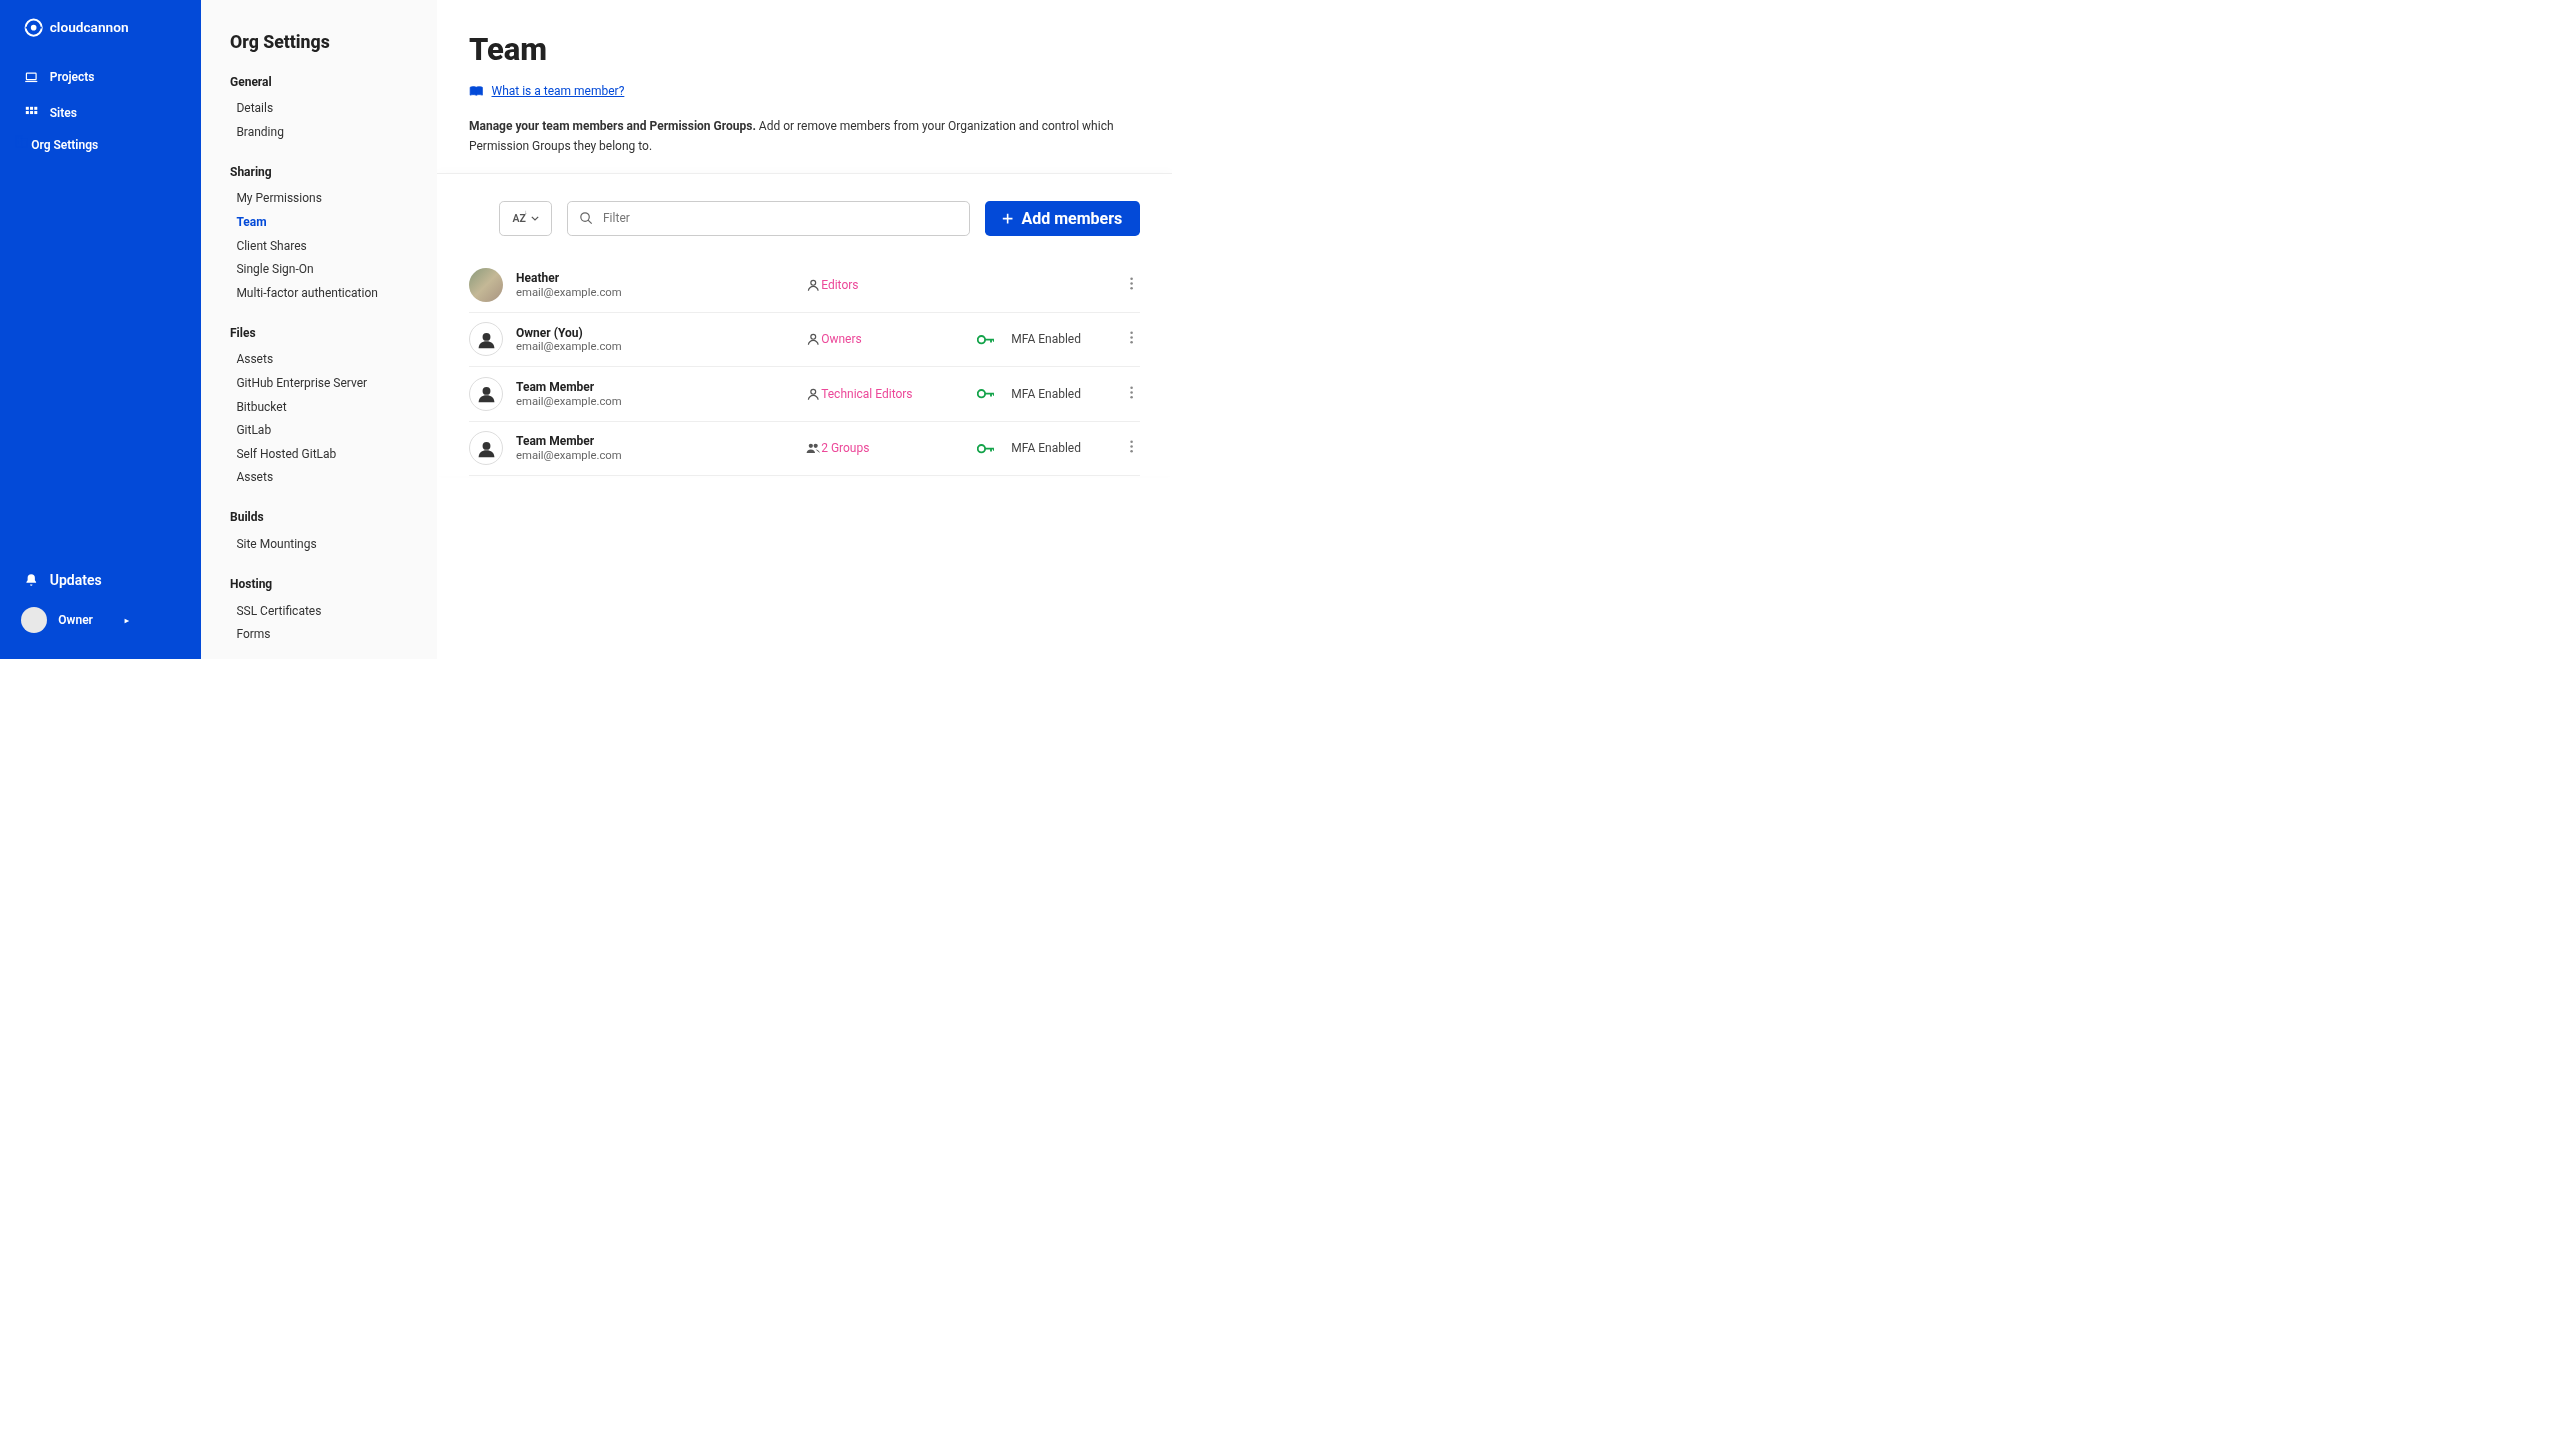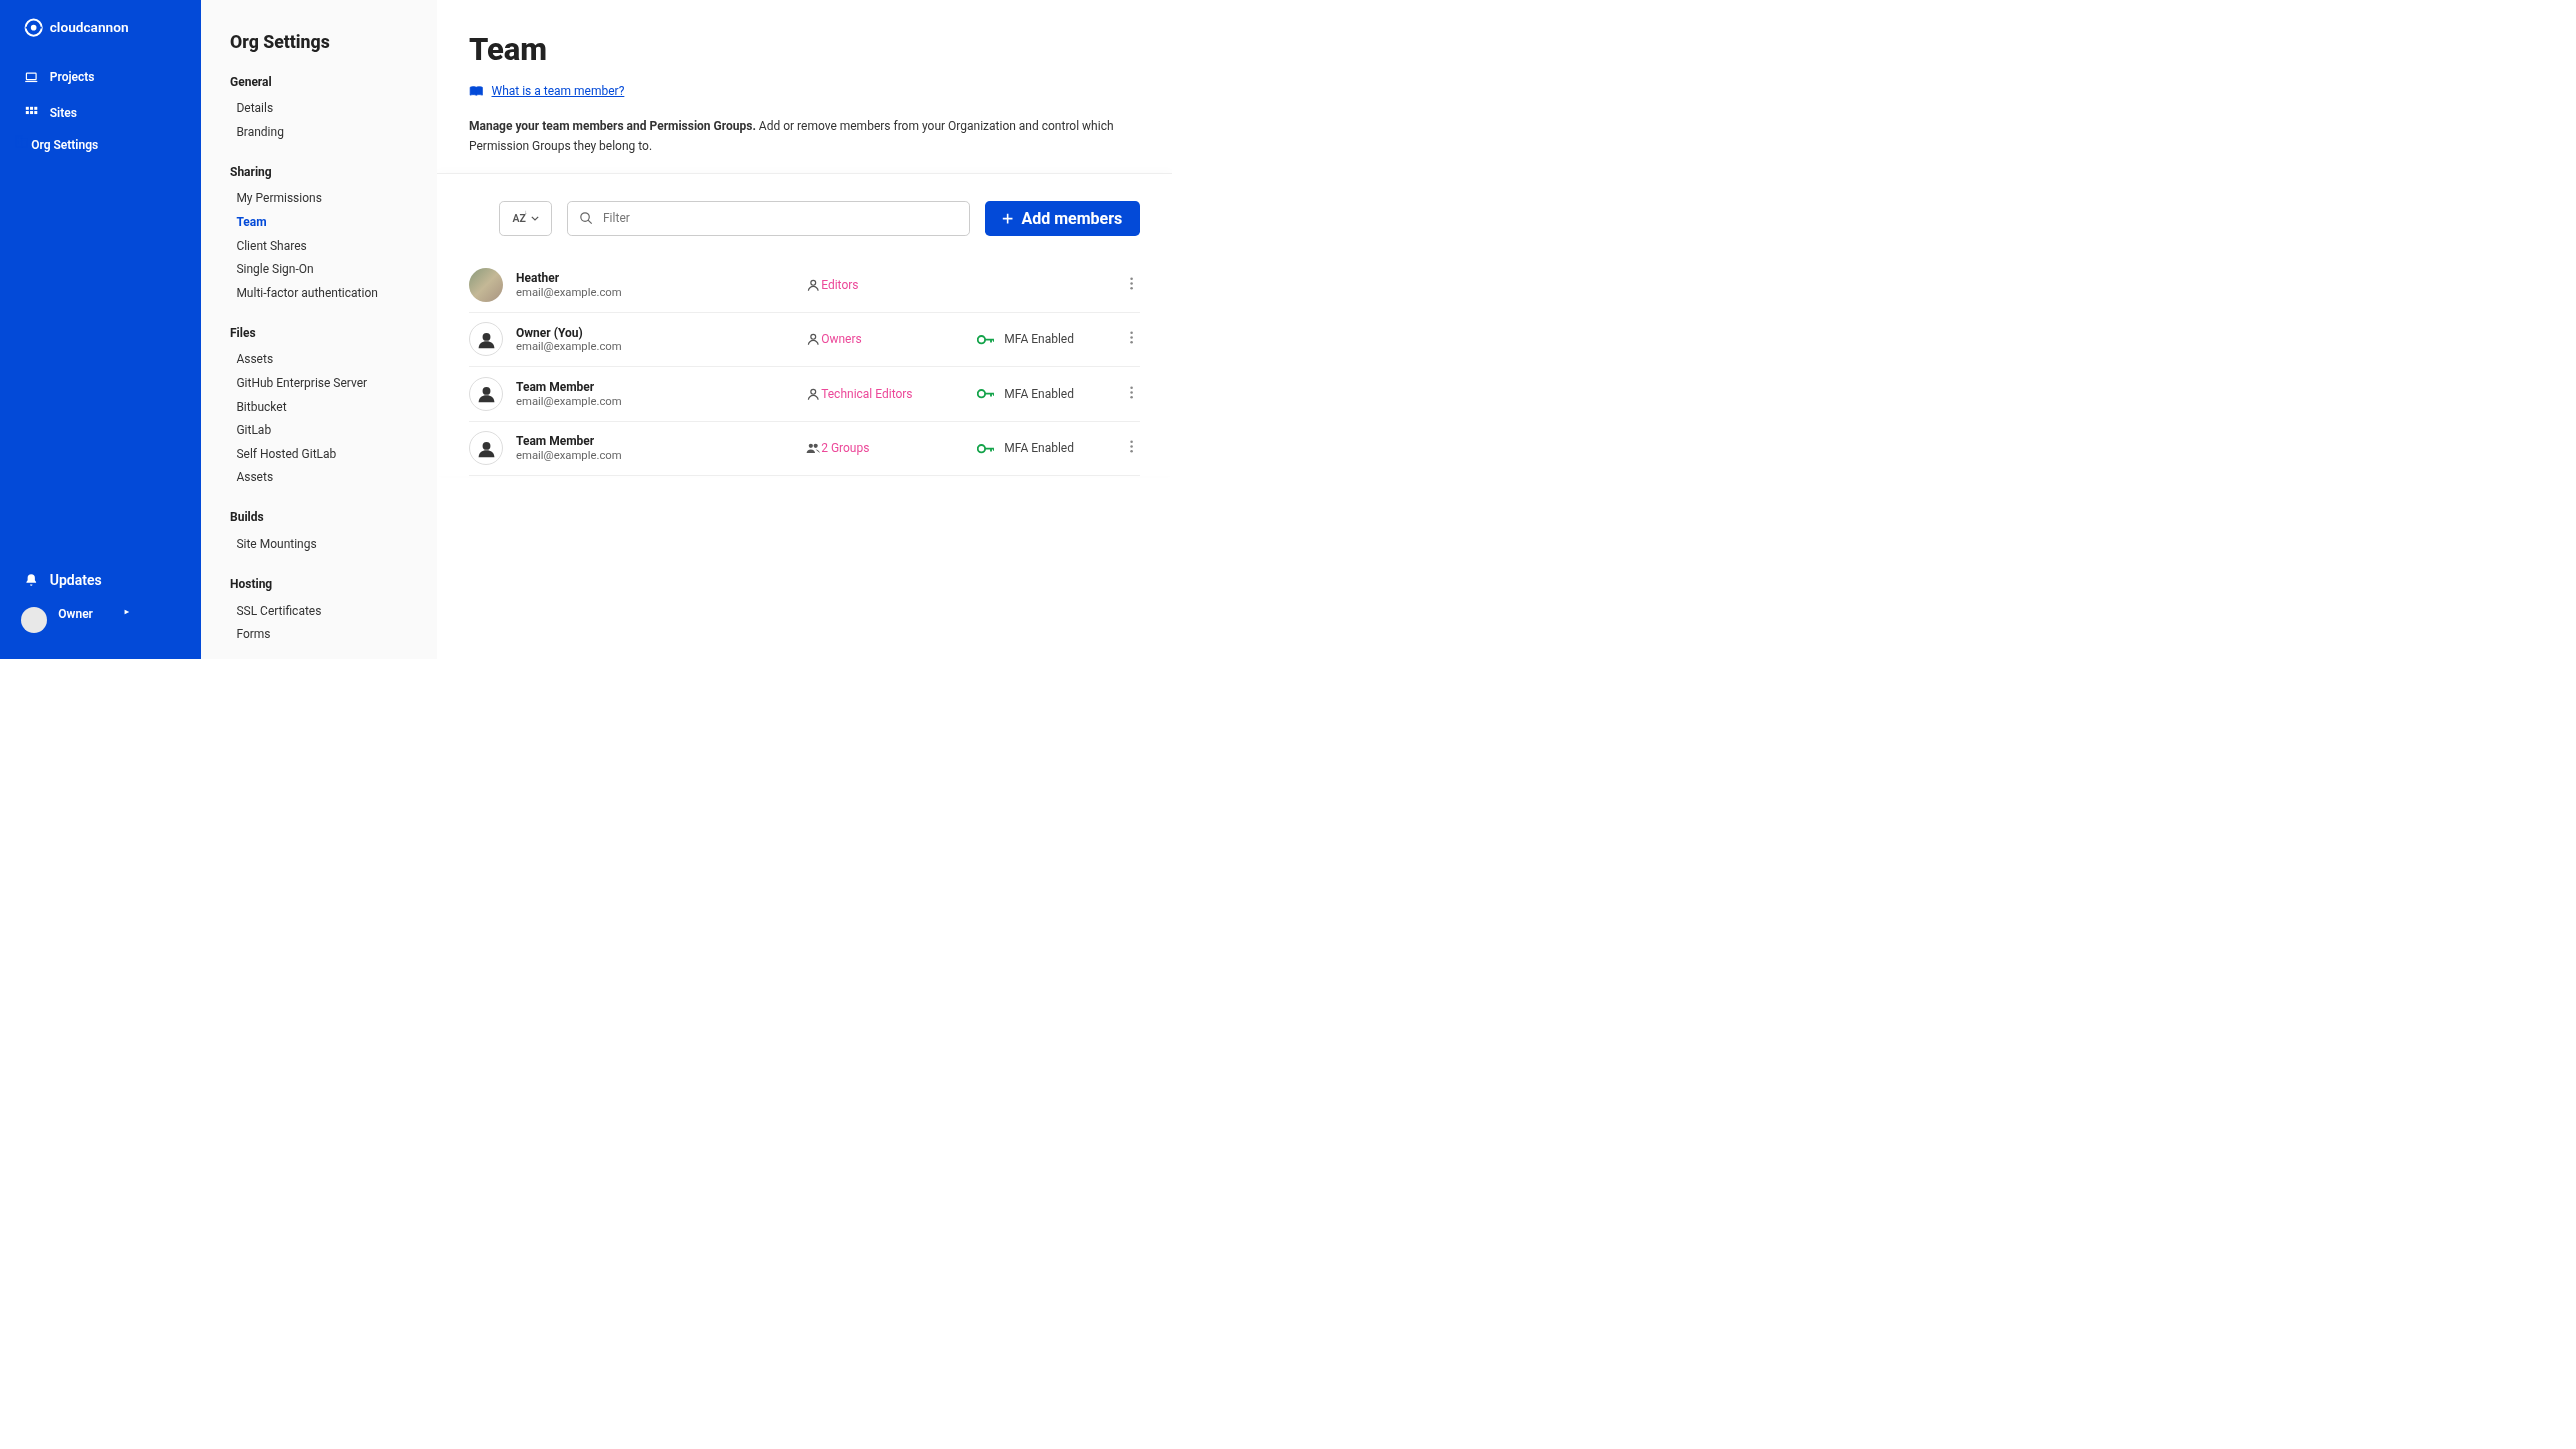--- a/index.html
+++ b/index.html
@@ -7,21 +7,21 @@
 
 
 .primary-nav { width: 201px; background: #034ad8; color: #fff; display: flex; flex-direction: column; padding-top: 17.7px; }
 .logo { display: flex; align-items: center; gap: 6.4px; padding: 0 24px 22.5px 24px; font-weight: 600; font-size: 13.7px; }
 .logo svg { width: 19.3px; height: 19.3px; }
 .nav-items { flex: 1; }
 .nav-item { display: flex; align-items: center; gap: 11.3px; padding: 10.5px 24px; font-size: 12px; font-weight: 600; cursor: pointer; }
 .nav-item.active-wrap { padding: 3.2px 13.7px; }
 .nav-footer { padding-bottom: 16px; }
 .footer-item { display: flex; align-items: center; gap: 11.3px; padding: 9.7px 24px; font-size: 14px; font-weight: 600; cursor: pointer; text-align: center; }
-.user-item { display: flex; gap: 11.3px; padding: 9.7px 21px; cursor: pointer; }
+.user-item { display: flex; align-items: center; gap: 11.3px; padding: 9.7px 21px; cursor: pointer; }
 .user-avatar { width: 26px; height: 26px; border-radius: 50%; background: #e8e8e8; }
 .user-item span { flex: 1; font-weight: 600; font-size: 12px; }
 .user-item .caret { font-size: 8px; }
 
 
 .secondary-nav { width: 236px; background: #fafafa; padding: 32px 22.5px 16px 29px; overflow-y: auto; }
 .secondary-nav h2 { font-size: 17.7px; font-weight: 800; color: #222; margin-bottom: 22.5px; }
 .section-label { font-weight: 700; font-size: 12px; color: #222; margin-bottom: 8px; margin-top: 21px; }
 .section-label:first-of-type { margin-top: 8px; }
 .sec-item { padding: 4.8px 0 4.8px 6.4px; font-size: 12px; color: #333; cursor: pointer; }
@@ -47,21 +47,21 @@
 .add-btn { background: #034ad8; color: #fff; border: none; border-radius: 4.8px; height: 35px; padding: 0 17.7px; font-size: 16px; font-weight: 700; display: flex; align-items: center; gap: 8px; cursor: pointer; margin-left: auto; }
 
 .member-list { }
 .member-row { display: flex; align-items: center; padding: 9.7px 0; border-bottom: 0.8px solid #eee; gap: 13px; }
 .avatar { width: 34px; height: 34px; border-radius: 50%; border: 0.8px solid #ddd; display: flex; align-items: center; justify-content: center; background: #fff; overflow: hidden; flex-shrink: 0; }
 .avatar.photo { background: linear-gradient(135deg, #8a9a7b 0%, #c4b896 50%, #a89380 100%); border: none; }
 .member-info { width: 282px; }
 .member-name { font-weight: 700; font-size: 12px; color: #222; }
 .member-email { font-size: 11.3px; color: #666; margin-top: 0.8px; }
 .member-group { display: flex; align-items: center; gap: 1px; width: 161px; color: #ec4899; font-size: 12px; }
-.member-mfa { display: flex; align-items: center; gap: 10px; width: 137px; color: #444; font-size: 12px; }
+.member-mfa { display: flex; align-items: center; gap: 17px; width: 137px; color: #444; font-size: 12px; }
 .member-mfa svg { color: #14a34a; }
 .row-actions { margin-left: auto; padding: 0 6.4px; cursor: pointer; color: #888; }
 
 .icon-sm { width: 14.5px; height: 14.5px; }
 </style>
 </head>
 <body>
 
 <nav class="primary-nav">
   <div class="logo">

